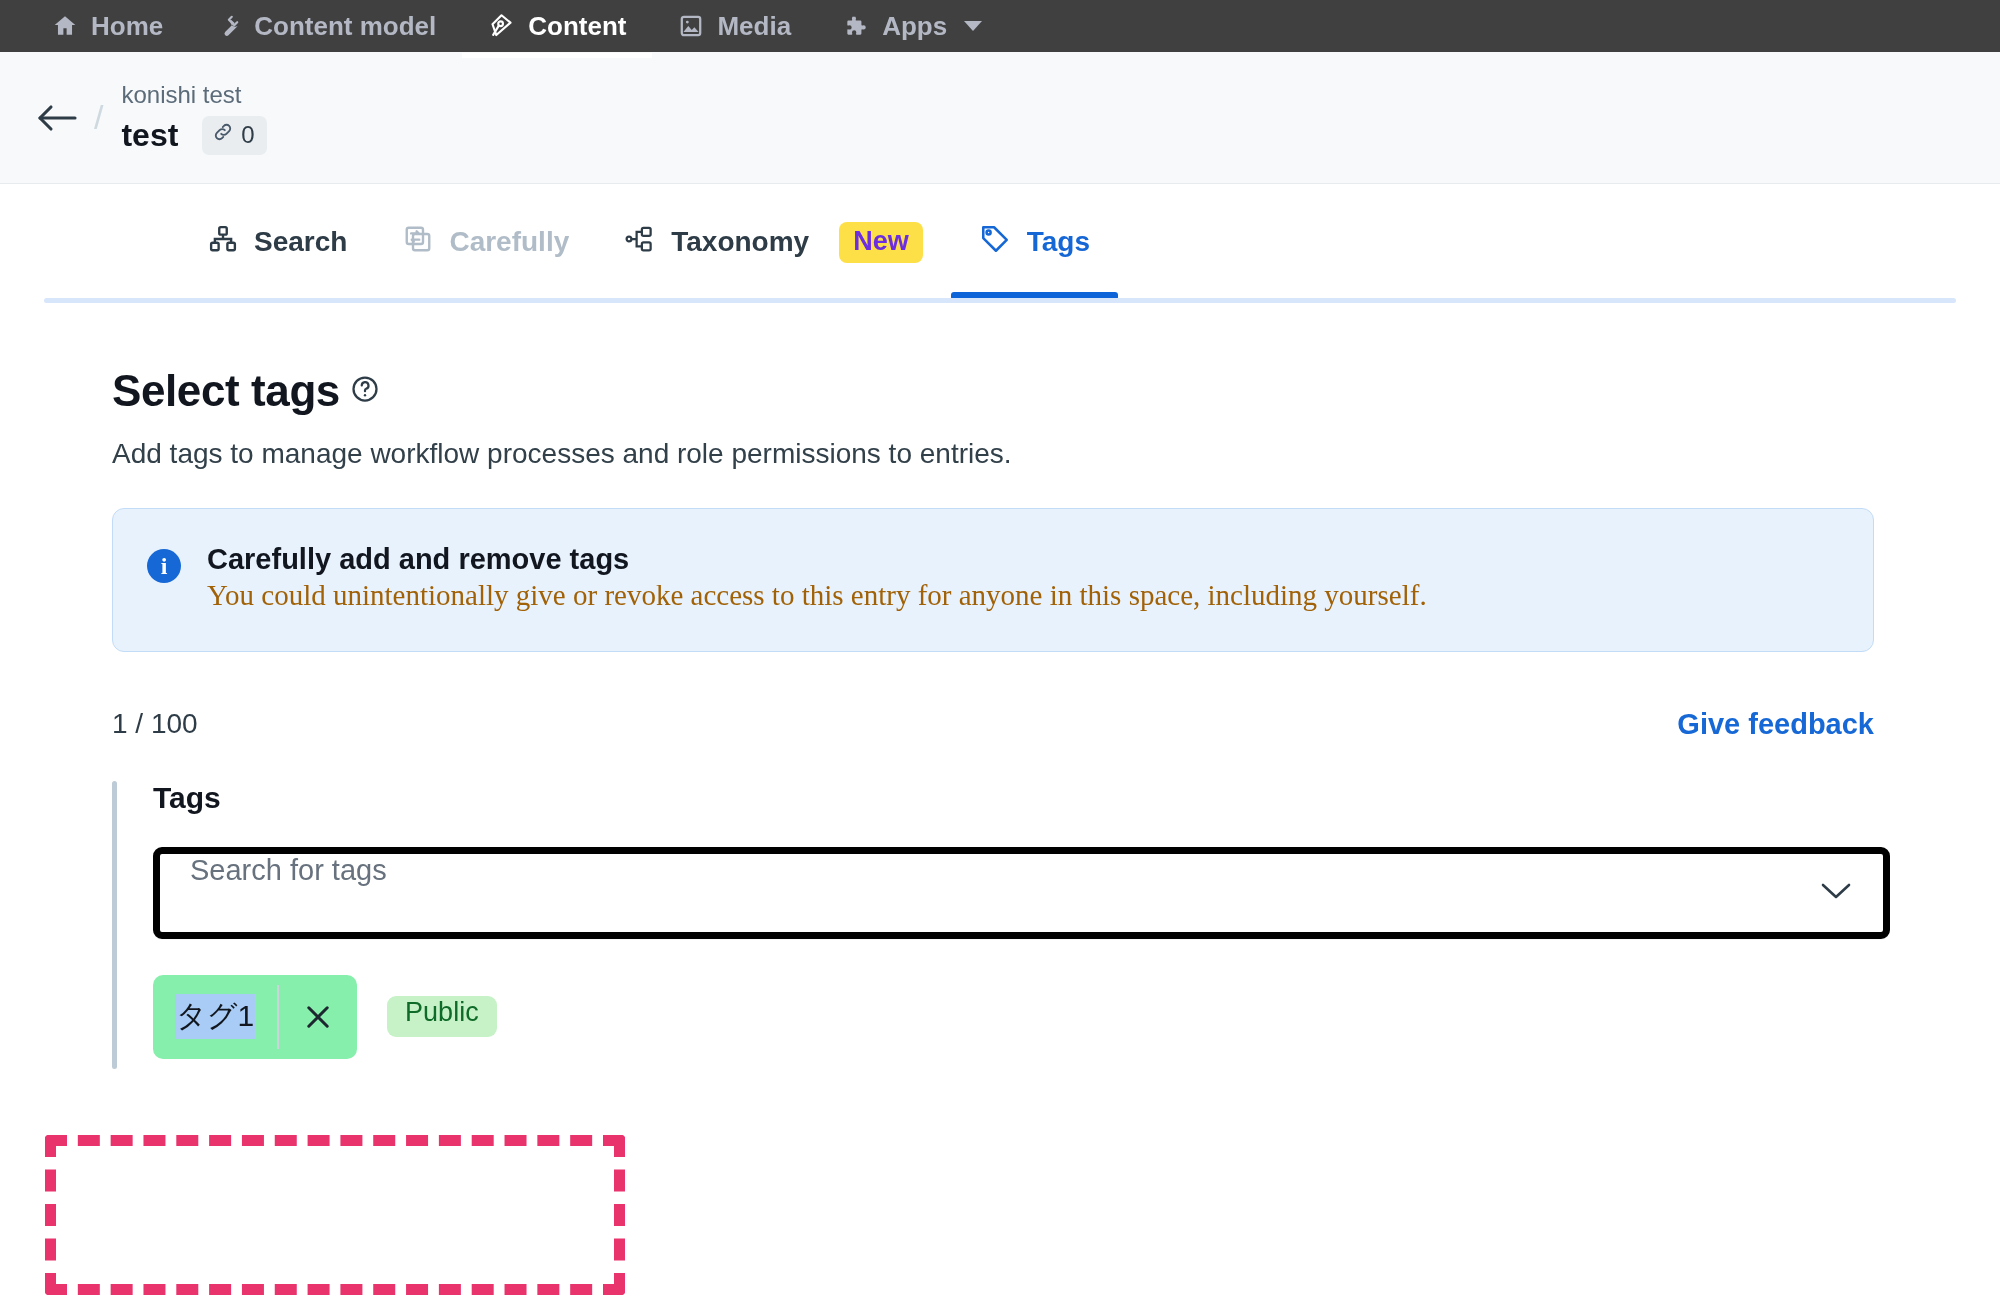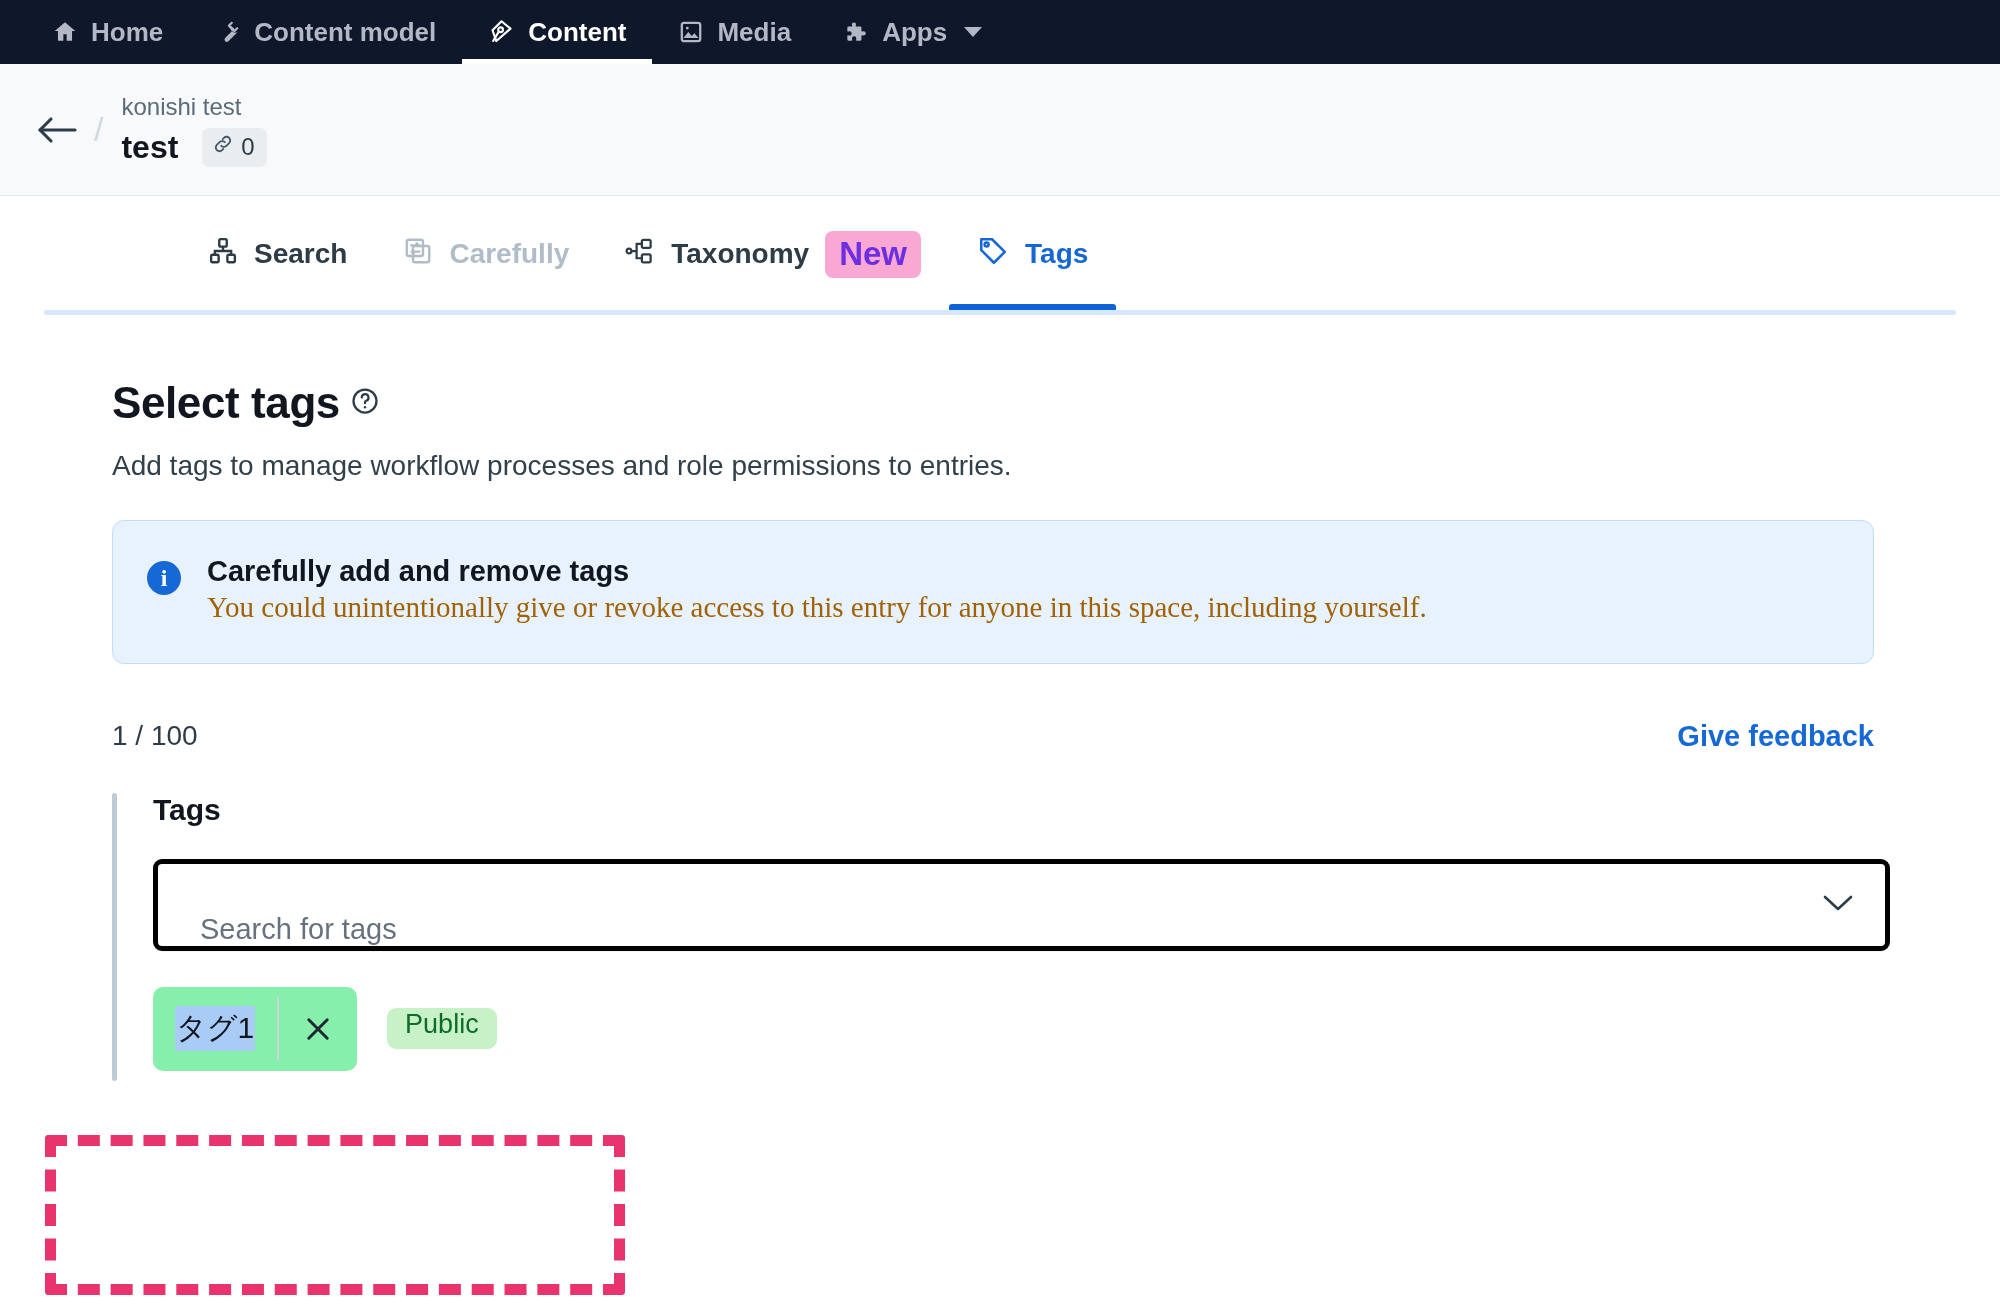--- a/index.html
+++ b/index.html
@@ -7,22 +7,22 @@
     margin: 0; padding: 0;
     width: 2000px; height: 1305px;
     background: #ffffff;
     font-family: "Liberation Sans", sans-serif;
     -webkit-font-smoothing: antialiased;
     overflow: hidden;
   }
 
   
   .topnav {
-    height: 64px;
-    background: #0f172a;
+    height: 52px;
+    background: #404040;
     display: flex;
     align-items: center;
     padding-left: 26px;
     position: relative;
   }
   .nav-item {
     display: flex;
     align-items: center;
     gap: 13px;
     height: 64px;
@@ -132,26 +132,27 @@
     border-radius: 3px;
   }
   .tabs-baseline {
     position: absolute;
     left: 44px; right: 44px; bottom: 1px;
     height: 5px;
     background: #d7e6fb;
     border-radius: 3px;
   }
   .new-badge {
-    background: #f9a8d4;
+    background: #fde047;
     color: #6c2ee0;
-    font-size: 33px;
+    font-size: 27px;
     font-weight: 700;
     border-radius: 8px;
     padding: 6px 14px 8px;
+    margin-left: 14px;
     line-height: 1;
   }
 
   
   .body {
     padding: 62px 110px 0 112px;
   }
   .page-title-row {
     display: flex;
     align-items: center;
@@ -244,26 +245,26 @@
   .field-body { flex: 1 1 auto; padding-bottom: 10px; }
   .field-label {
     font-size: 30px;
     font-weight: 700;
     color: #11161f;
     margin-bottom: 32px;
   }
   .select-box {
     position: relative;
     height: 92px;
-    border: 5px solid #000000;
+    border: 7px solid #000000;
     border-radius: 9px;
     background: #ffffff;
     display: flex;
-    align-items: flex-end;
-    padding: 0 42px;
+    align-items: flex-start;
+    padding: 0 30px;
     cursor: pointer;
     box-shadow: 0 1px 0 rgba(25,37,50,0.04);
   }
   .select-placeholder {
     font-size: 29px;
     color: #67727e;
   }
   .chevron {
     position: absolute;
     right: 30px;

